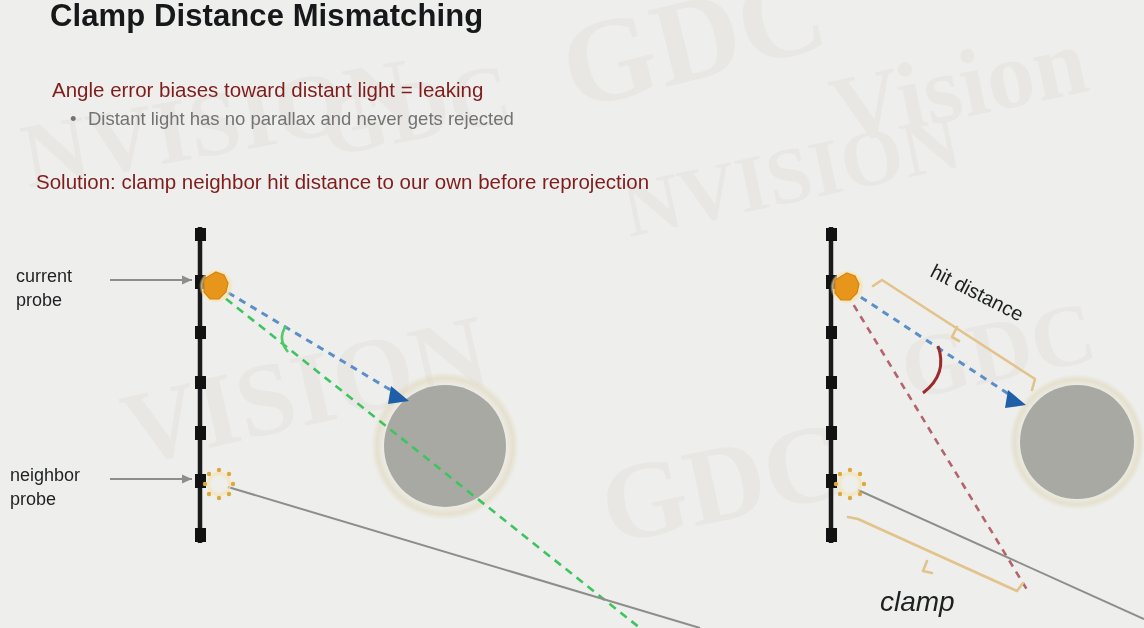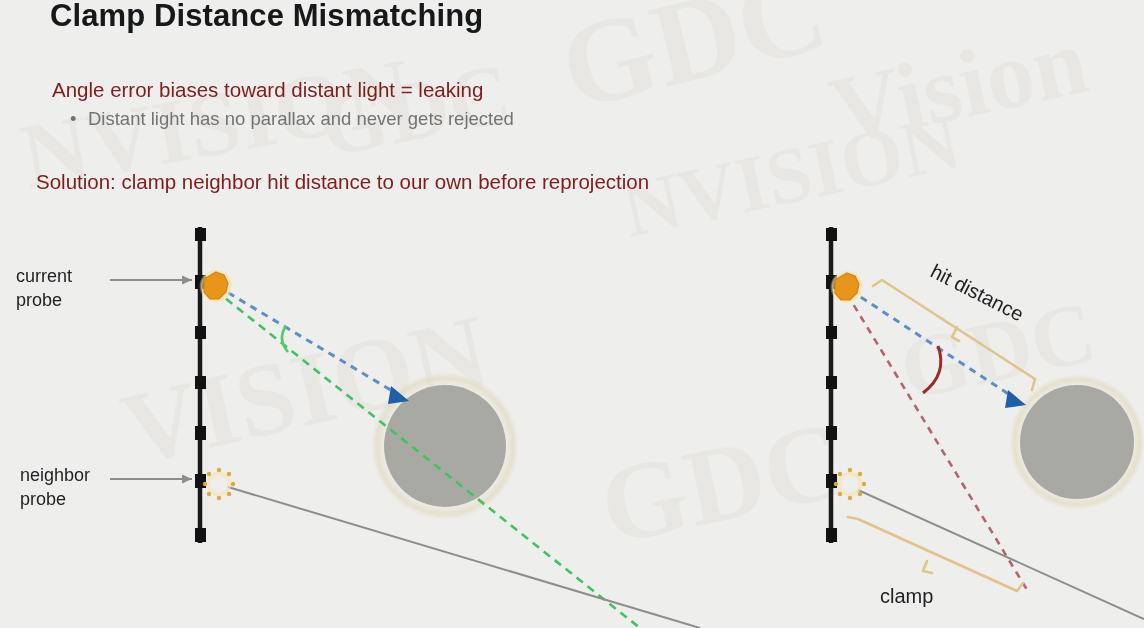--- a/index.html
+++ b/index.html
@@ -79,28 +79,28 @@
     z-index: 3;
   }
   .lbl {
     position: absolute;
     font-size: 18px;
     line-height: 1.33;
     color: #1e2022;
     white-space: nowrap;
   }
   #lbl-current  { left: 16px; top: 265px; }
-  #lbl-neighbor { left: 20px; top: 464px; }
+  #lbl-neighbor { left: 10px; top: 464px; }
   #lbl-hitdist {
     left: 938px; top: 258px;
     transform: rotate(27deg);
     transform-origin: left top;
     font-size: 20px;
   }
-  #lbl-clamp { left: 880px; top: 583px; font-size: 20px; }
+  #lbl-clamp { left: 880px; top: 583px; font-size: 28px; font-style: italic; }
 </style>
 </head>
 <body>
 
 <div id="slide">
 
   <div id="watermark">
     <div class="wm" id="wm1">GDC</div>
     <div class="wm" id="wm2">Vision</div>
     <div class="wm" id="wm3">NVISION</div>

